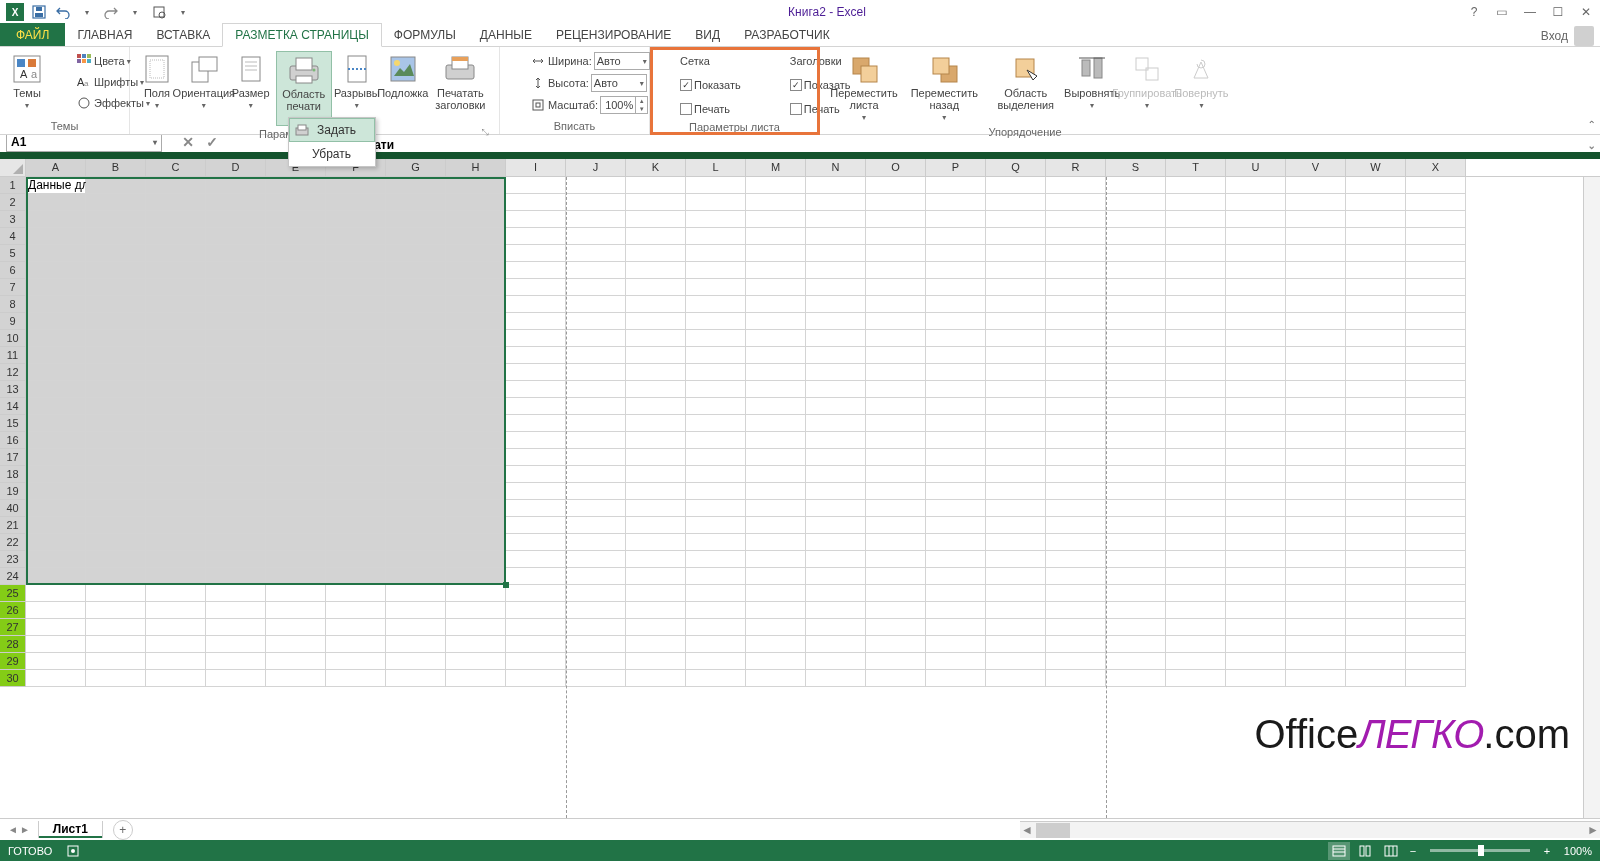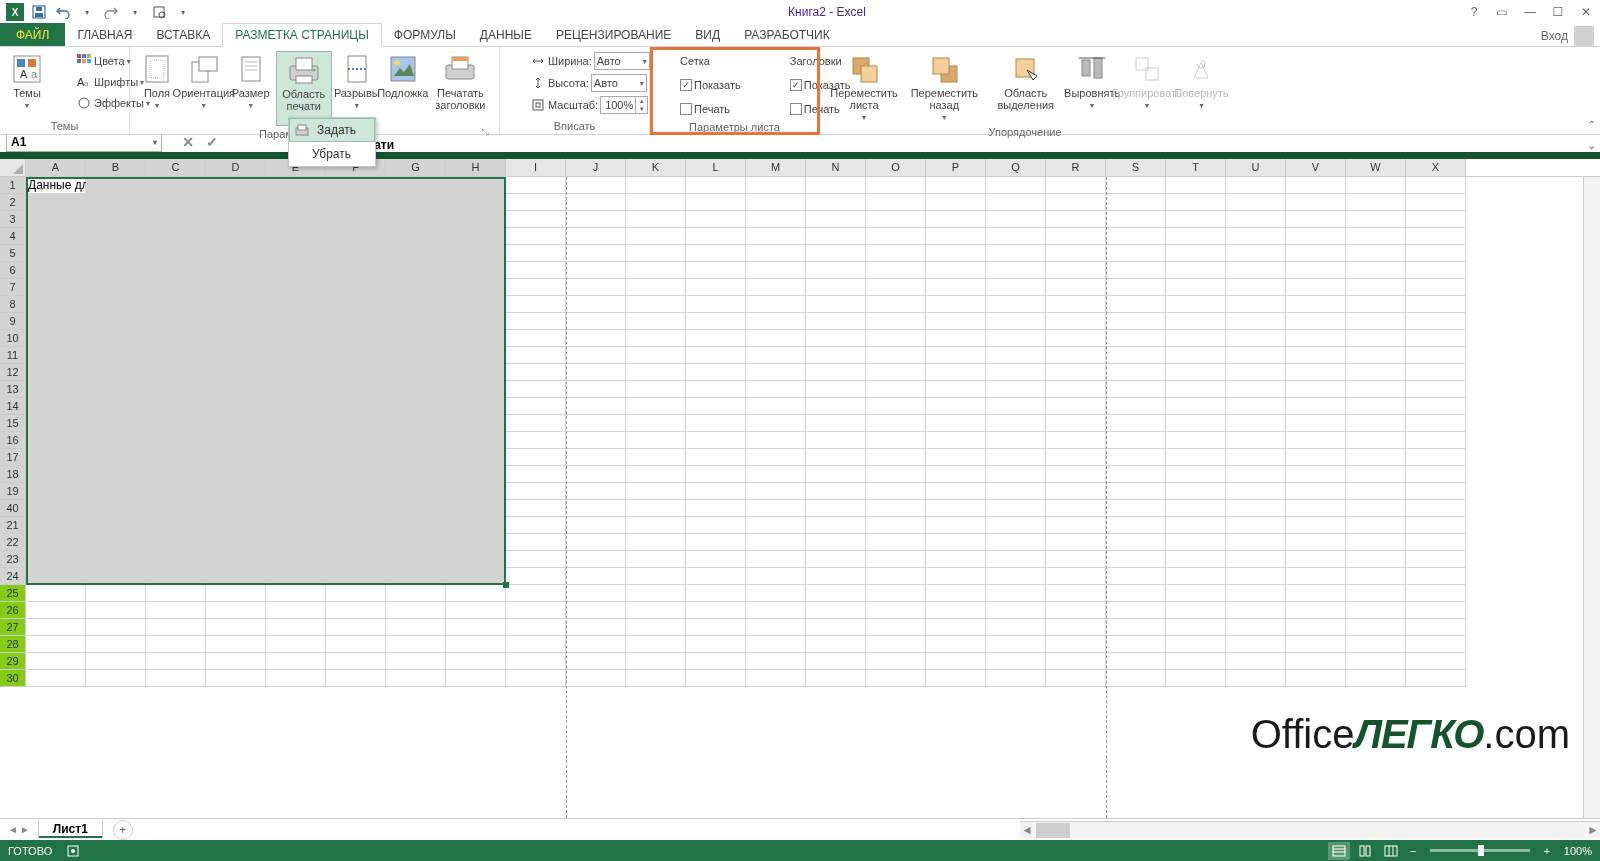--- a/index.html
+++ b/index.html
@@ -70,21 +70,21 @@
 .row { display: flex; height: 17px; }
 .row-h { width: 26px; background: #84cc16; border-right: 1px solid #ccc; border-bottom: 1px solid #ccc; text-align: center; font-size: 11px; color: #333; line-height: 16px; }
 .row-h.sel { background: #d3d3d3; }
 .cell { width: 60px; border-right: 1px solid #d4d4d4; border-bottom: 1px solid #d4d4d4; font-size: 12px; padding-left: 2px; line-height: 16px; overflow: visible; white-space: nowrap; }
 .cell.sel { background: #d3d3d3; }
 .cell.a1 { background: #fff; }
 .selection-border { position: absolute; border: 2px solid #217346; pointer-events: none; z-index: 10; }
 .selection-handle { position: absolute; width: 6px; height: 6px; background: #217346; z-index: 11; }
 .page-break-v { position: absolute; top: 18px; bottom: 0; border-left: 1px dashed #999; z-index: 5; }
 .watermark { position: absolute; right: 30px; bottom: 60px; font-size: 40px; font-family: Georgia, serif; color: #1a1a1a; z-index: 20; }
-.watermark .blue { color: #14532d; font-style: italic; font-weight: bold; letter-spacing: -1px; }
+.watermark .blue { color: #a21caf; font-style: italic; font-weight: normal; letter-spacing: -1px; }
 .hscroll-area { position: absolute; bottom: 0; left: 540px; right: 20px; height: 17px; background: #f3f3f3; border-top: 1px solid #ccc; display: flex; align-items: center; }
 .hscroll-thumb { height: 15px; background: #cdcdcd; width: 34px; margin-left: 2px; }
 .vscroll-area { position: absolute; top: 18px; right: 0; bottom: 0; width: 17px; background: #f3f3f3; border-left: 1px solid #ccc; }
 
 
 .sheet-bar { height: 22px; background: #fff; border-top: 1px solid #ccc; display: flex; align-items: center; padding-left: 8px; gap: 0; }
 .sheet-nav { display: flex; gap: 2px; color: #888; font-size: 10px; padding-right: 8px; }
 .sheet-tab { padding: 1px 14px; border: 1px solid #ccc; border-top: none; background: #fff; font-size: 12px; font-weight: bold; position: relative; }
 .sheet-tab.active::after { content: ""; position: absolute; left: 0; right: 0; bottom: -1px; height: 2px; background: #217346; }
 .new-sheet { width: 20px; height: 20px; border: 1px solid #ccc; border-radius: 50%; display: flex; align-items: center; justify-content: center; margin-left: 10px; font-size: 12px; color: #666; }

